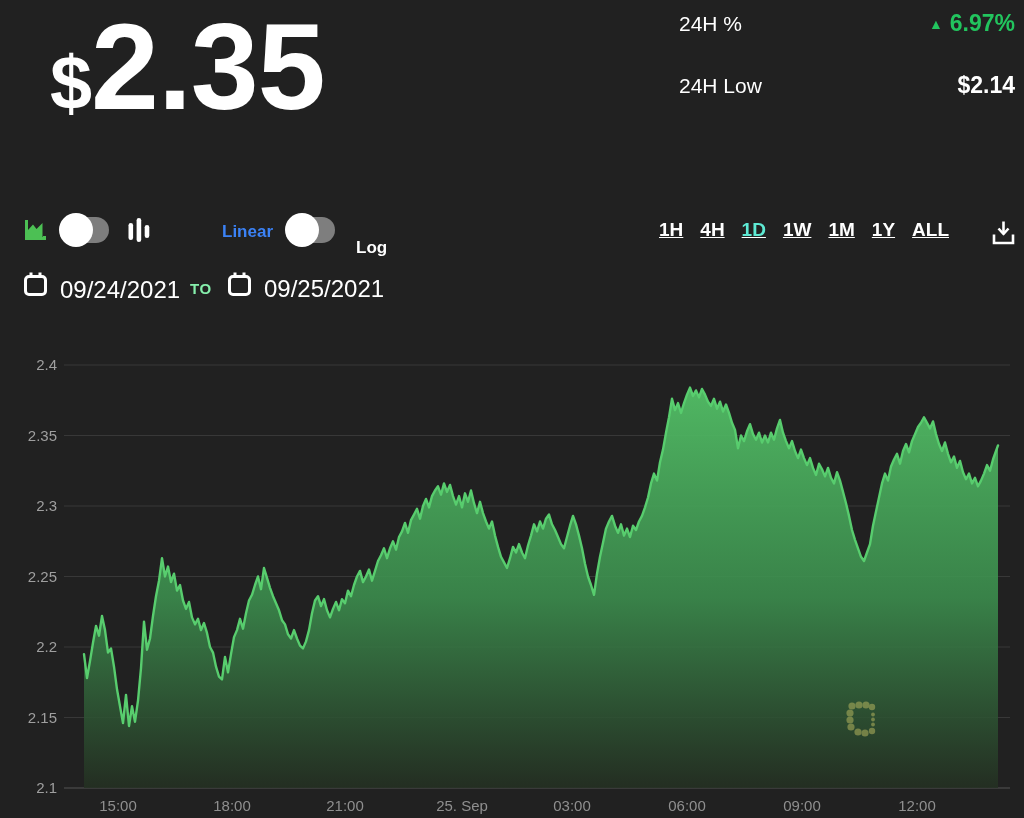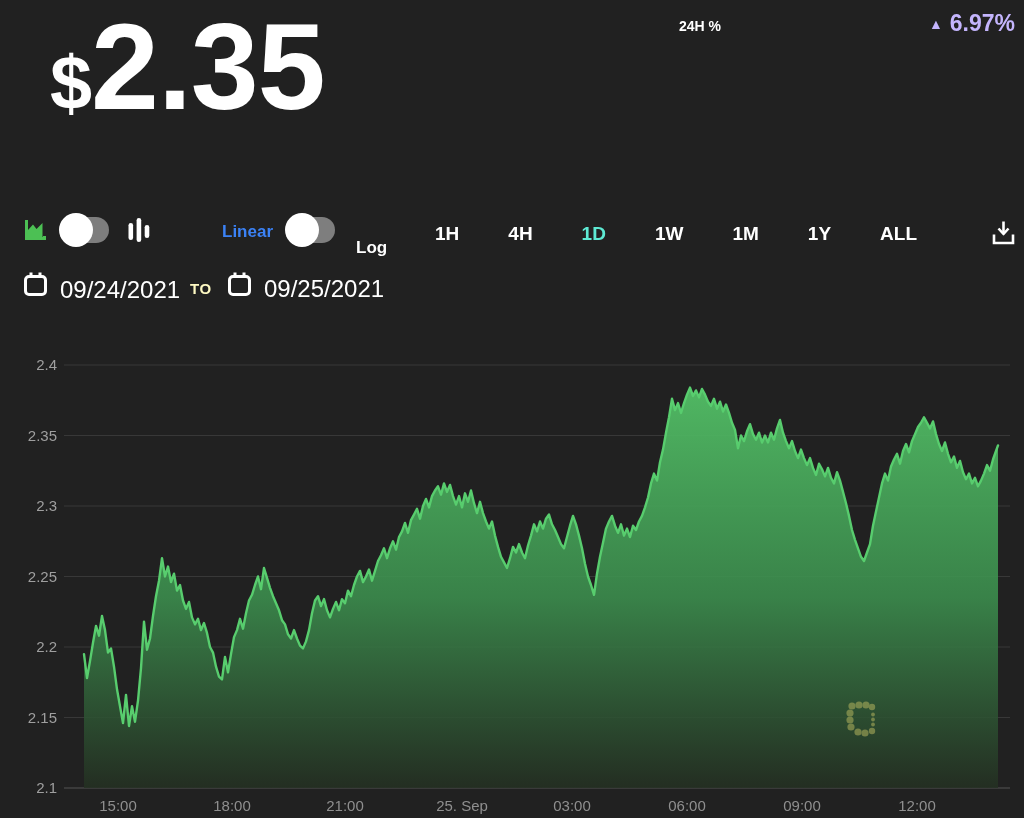--- a/index.html
+++ b/index.html
@@ -20,51 +20,51 @@
     letter-spacing:-1px;color:#ffffff;margin-left:32px;
   }
   .price .dollar{font-size:0.62em;}
   .stats{
     right:9px;top:10px;width:336px;
   }
   .stat-row{
     display:flex;justify-content:space-between;align-items:baseline;
     margin-bottom:35px;
   }
-  .stat-label{font-size:14px;font-weight:700;color:#ffffff;}
+  .stat-label{font-size:21px;font-weight:400;color:#ffffff;}
   .stat-value{font-size:23px;font-weight:700;color:#ffffff;}
-  .stat-value.up{color:#c4b5fd;}
+  .stat-value.up{color:#22c55e;}
   .tri{font-size:14px;margin-right:7px;position:relative;top:-2px;}
 
   
   .icon-btn{background:none;border:none;padding:0;cursor:pointer;}
   .toggle{
     width:47px;height:26px;border-radius:13px;background:#7e7e7e;
     border:none;cursor:pointer;
   }
   .toggle .knob{
     position:absolute;left:-3px;top:-4px;width:34px;height:34px;
     border-radius:50%;background:#ffffff;
   }
   .lbl{font-size:17px;font-weight:700;}
   .lbl.green{color:#3b82f6;}
   .ranges{
-    right:8px;top:219px;display:flex;align-items:center;gap:49px;
+    right:8px;top:219px;display:flex;align-items:flex-start;gap:17px;text-decoration:underline;
   }
   .range-btn{
     background:none;border:none;padding:0;cursor:pointer;
     color:#ffffff;font-size:19px;font-weight:700;
     font-family:"Liberation Sans", sans-serif;
   }
   .range-btn.active{color:#5eead4;}
   .dl{margin-left:25px;}
 
   
   .date-text{font-size:24px;font-weight:400;color:#fff;}
-  .to-text{font-size:15px;font-weight:700;color:#fef9c3;letter-spacing:0.5px;}
+  .to-text{font-size:15px;font-weight:700;color:#86efac;letter-spacing:0.5px;}
 
   
   .chart-wrap{left:0;top:340px;width:820px;height:478px;}
   .watermark{
     position:absolute;left:845px;top:358px;
     display:flex;align-items:center;gap:8px;
     pointer-events:none;
   }
   .watermark .wm-text{
     font-size:31px;color:rgba(205,215,206,0.35);
@@ -75,20 +75,24 @@
 <body>
 
 <div class="abs price">
   <span class="dollar">$</span><span>2.35</span>
 </div>
 
 <div class="abs stats">
   <div class="stat-row">
     <span class="stat-label">24H %</span>
     <span class="stat-value up"><span class="tri">▲</span><span>6.97%</span></span>
+  </div>
+  <div class="stat-row">
+    <span class="stat-label">24H Low</span>
+    <span class="stat-value">$2.14</span>
   </div>
 </div>
 
 <button class="abs icon-btn" style="left:23px;top:217px;" aria-label="area chart">
   <svg width="25" height="25" viewBox="0 0 25 25">
     <path d="M3.5 3 V21.5 H21.5 V19" fill="none" stroke="#4cc054" stroke-width="3"></path>
     <polygon points="5,20 5,13 10,7.5 13.5,12 19.5,6 19.5,20" fill="#4cc054"></polygon>
   </svg>
 </button>
 

